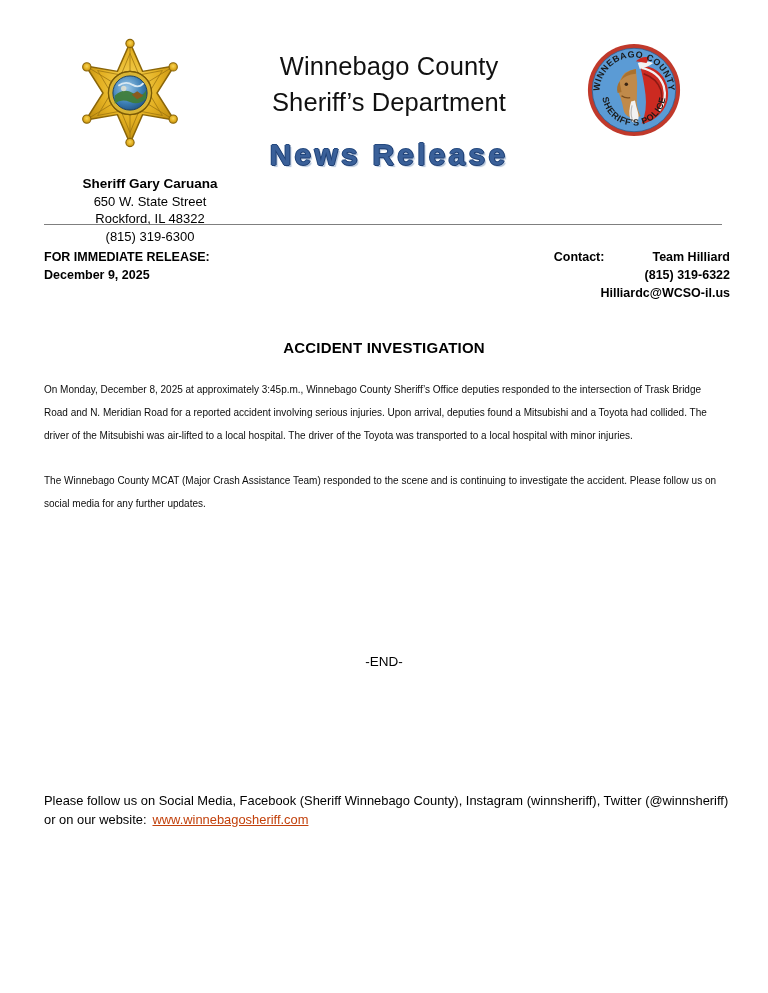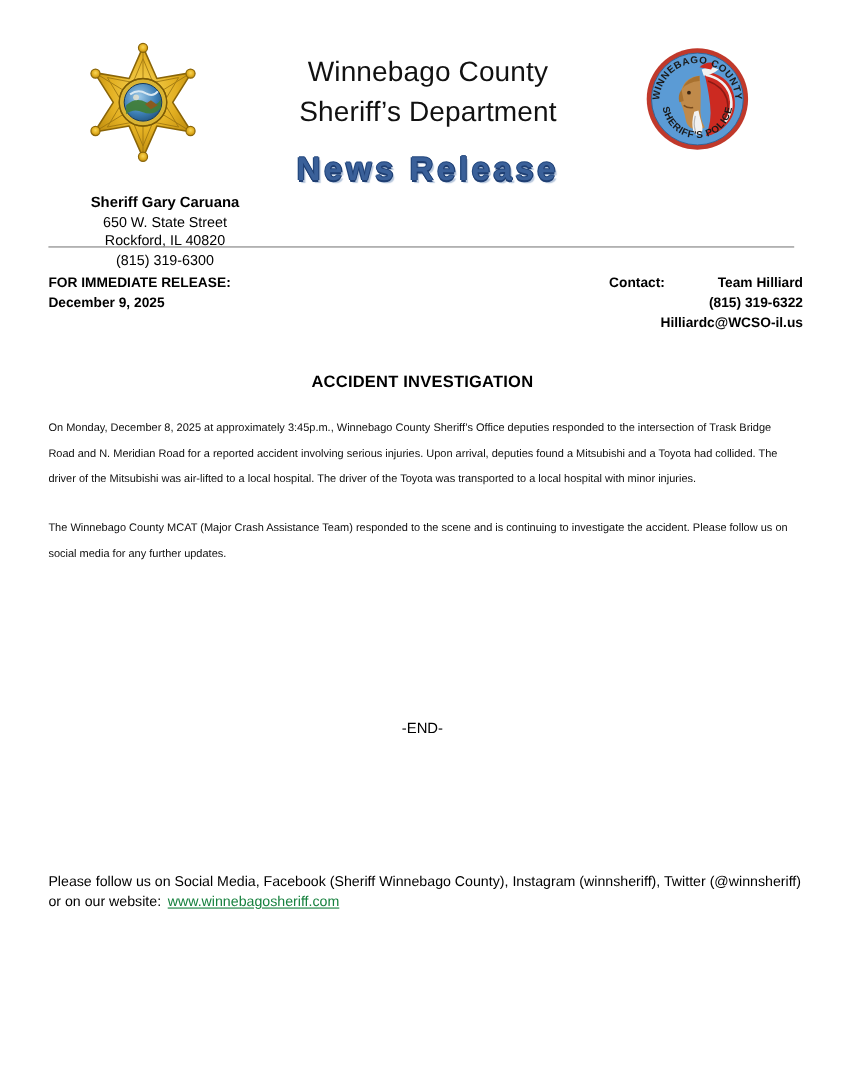--- a/index.html
+++ b/index.html
@@ -162,21 +162,21 @@
   
   .footer {
     position: absolute;
     left: 44px;
     top: 791px;
     width: 690px;
     font-size: 12.9px;
     line-height: 19px;
   }
   .footer .weblink {
-    color: #15803d;
+    color: #c2410c;
     text-decoration: underline;
     margin-left: 6px;
   }
 </style>
 </head>
 <body>
 
 <div class="page">
 
   <div class="header">
@@ -264,21 +264,21 @@
         </text>
         <text font-family="Liberation Sans, sans-serif" font-size="9.4" font-weight="bold" fill="#1a1a1a" letter-spacing="0.6">
           <textPath href="#arcBot" startOffset="50%" text-anchor="middle">SHERIFF'S POLICE</textPath>
         </text>
       </svg>
     </div>
 
     <div class="sheriff-block">
       <div class="sheriff-name">Sheriff Gary Caruana</div>
       <div class="sheriff-line">650 W. State Street</div>
-      <div class="sheriff-line">Rockford, IL 40820</div>
+      <div class="sheriff-line">Rockford, IL 48322</div>
       <div class="sheriff-line">(815) 319-6300</div>
     </div>
 
     <div class="rule"></div>
   </div>
 
   <div class="release-row">
     <div class="for-release">
       <div>FOR IMMEDIATE RELEASE:</div>
       <div>December 9, 2025</div>

